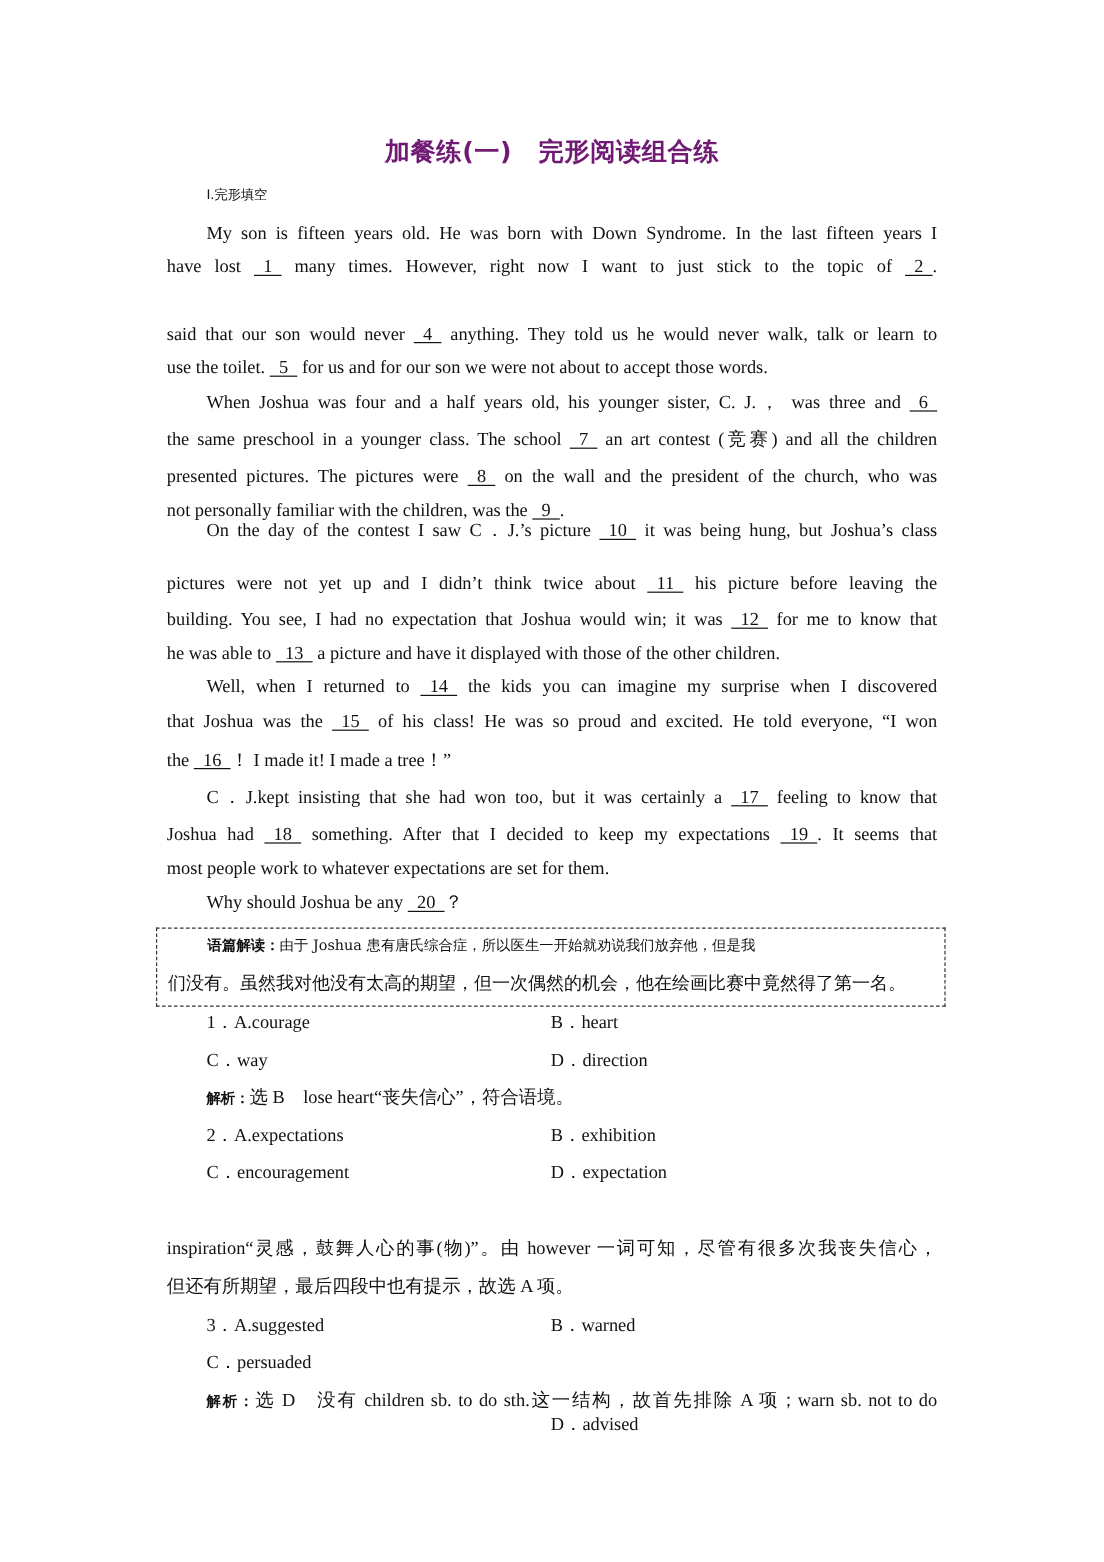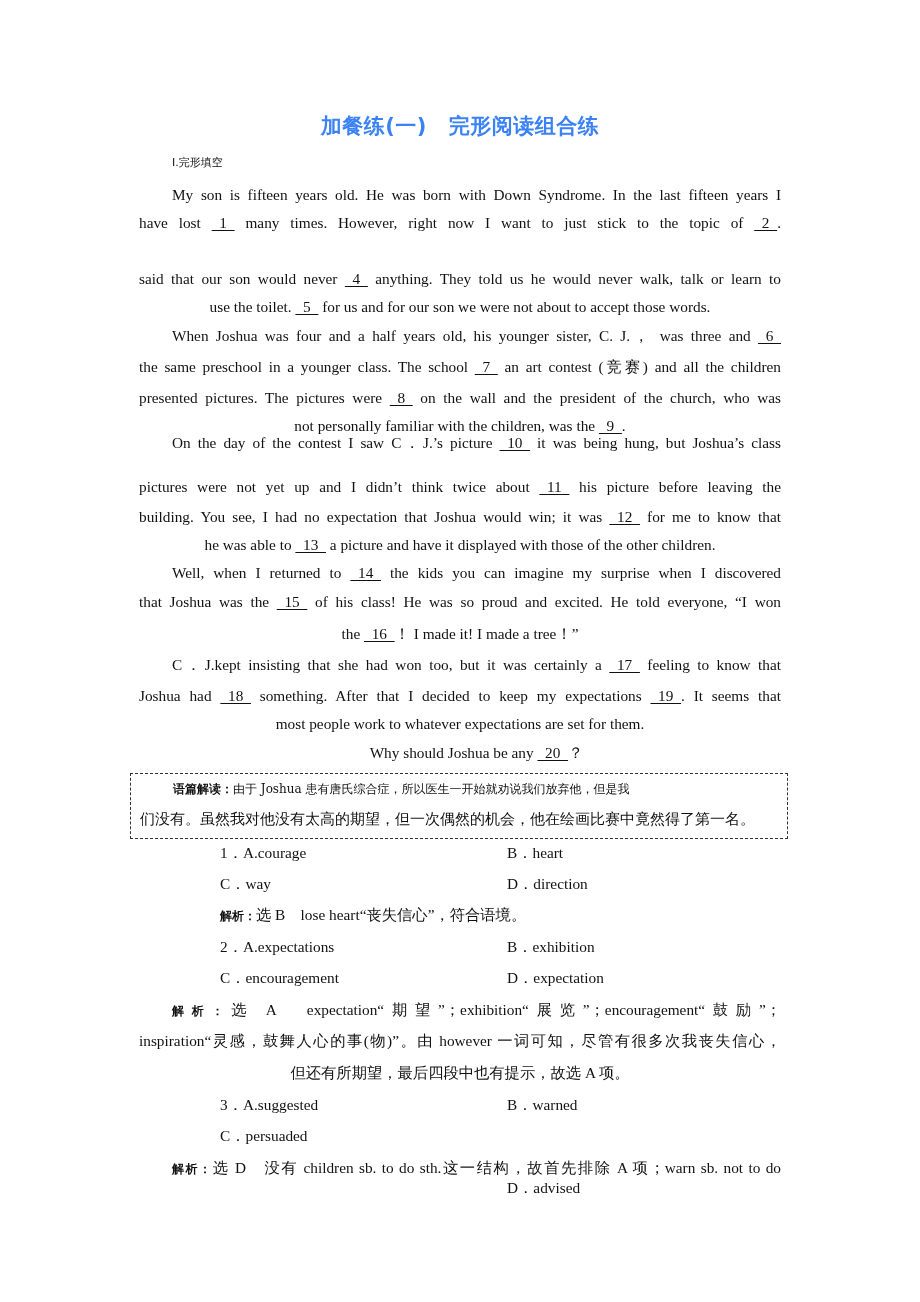--- a/index.html
+++ b/index.html
@@ -1,33 +1,33 @@
 <!DOCTYPE html>
 <html><head>
   <meta charset="utf-8">
   <style>
     html, body { margin: 0; padding: 0; background: #ffffff; }
     body { width: 920px; height: 1302px; position: relative; overflow: hidden;
            font-family: "Liberation Serif", "DejaVu Serif", serif; color: #111; }
     .page { position: absolute; left: 0; top: 0; width: 920px; height: 1302px; }
     .title { position: absolute; top: 112px; left: 0; width: 920px; text-align: center;
-             font-size: 21px; font-weight: bold; color: #3b82f6; letter-spacing: 0.5px;
+             font-size: 21px; font-weight: bold; color: #701a75; letter-spacing: 0.5px;
              font-family: "DejaVu Sans", "Liberation Sans", sans-serif; }
     .title .sp { display: inline-block; width: 22px; }
     .section-head { position: absolute; top: 155px; left: 172px; font-size: 11px;
                     font-family: "DejaVu Sans", "Liberation Sans", sans-serif; }
     .line { position: absolute; left: 139px; width: 642px; font-size: 15.3px; white-space: nowrap;
-            line-height: 20px; text-align: center; }
+            line-height: 20px; }
     .line.just { text-align: justify; text-align-last: justify; }
     .line.ind { left: 172px; width: 609px; }
     .blank { display: inline-block; text-decoration: underline; text-underline-offset: 2px; }
     .box { position: absolute; left: 130px; top: 773px; width: 658px; height: 66px;
            border: 1px dashed #333; box-sizing: border-box; }
     .box .l { position: absolute; font-size: 15px; white-space: nowrap; line-height: 20px; }
-    .opt { position: absolute; font-size: 15.3px; white-space: nowrap; line-height: 20px; margin-left: 48px; }
+    .opt { position: absolute; font-size: 15.3px; white-space: nowrap; line-height: 20px; }
     .cn { font-family: "DejaVu Serif", serif; font-size: 12px; }
     .bold { font-weight: bold; }
   </style>
 </head>
 <body>
 
 <div class="page">
 
   <div class="title">
     <span>加餐练(一)</span><span class="sp"></span><span>完形阅读组合练</span>
@@ -67,21 +67,20 @@
   <div class="opt" style="left:172px; top:843px;"><span>1．</span><span>A.courage</span></div>
   <div class="opt" style="left:459px; top:843px;">B．heart</div>
   <div class="opt" style="left:172px; top:874px;">C．way</div>
   <div class="opt" style="left:459px; top:874px;">D．direction</div>
   <div class="opt" style="left:172px; top:905px;"><span class="bold cn">解析：</span><span>选 B　lose heart“丧失信心”，符合语境。</span></div>
 
   <div class="opt" style="left:172px; top:937px;"><span>2．</span><span>A.expectations</span></div>
   <div class="opt" style="left:459px; top:937px;">B．exhibition</div>
   <div class="opt" style="left:172px; top:968px;">C．encouragement</div>
   <div class="opt" style="left:459px; top:968px;">D．expectation</div>
-  <div class="line ind just" style="top:1000px"><span class="bold cn">解析：</span><span>选 A　expectation“期望”；exhibition“展览”；encouragement“鼓励”；</span></div>
   <div class="line just" style="top:1031px">inspiration“灵感，鼓舞人心的事(物)”。由 however 一词可知，尽管有很多次我丧失信心，</div>
   <div class="line" style="top:1063px">但还有所期望，最后四段中也有提示，故选 A 项。</div>
 
   <div class="opt" style="left:172px; top:1095px;"><span>3．</span><span>A.suggested</span></div>
   <div class="opt" style="left:459px; top:1095px;">B．warned</div>
   <div class="opt" style="left:172px; top:1126px;">C．persuaded</div>
   <div class="opt" style="left:459px; top:1178px;">D．advised</div>
   <div class="line ind just" style="top:1158px"><span class="bold cn">解析：</span><span>选 D　没有 children sb. to do sth.这一结构，故首先排除 A 项；warn sb. not to do</span></div>
 
 </div>

